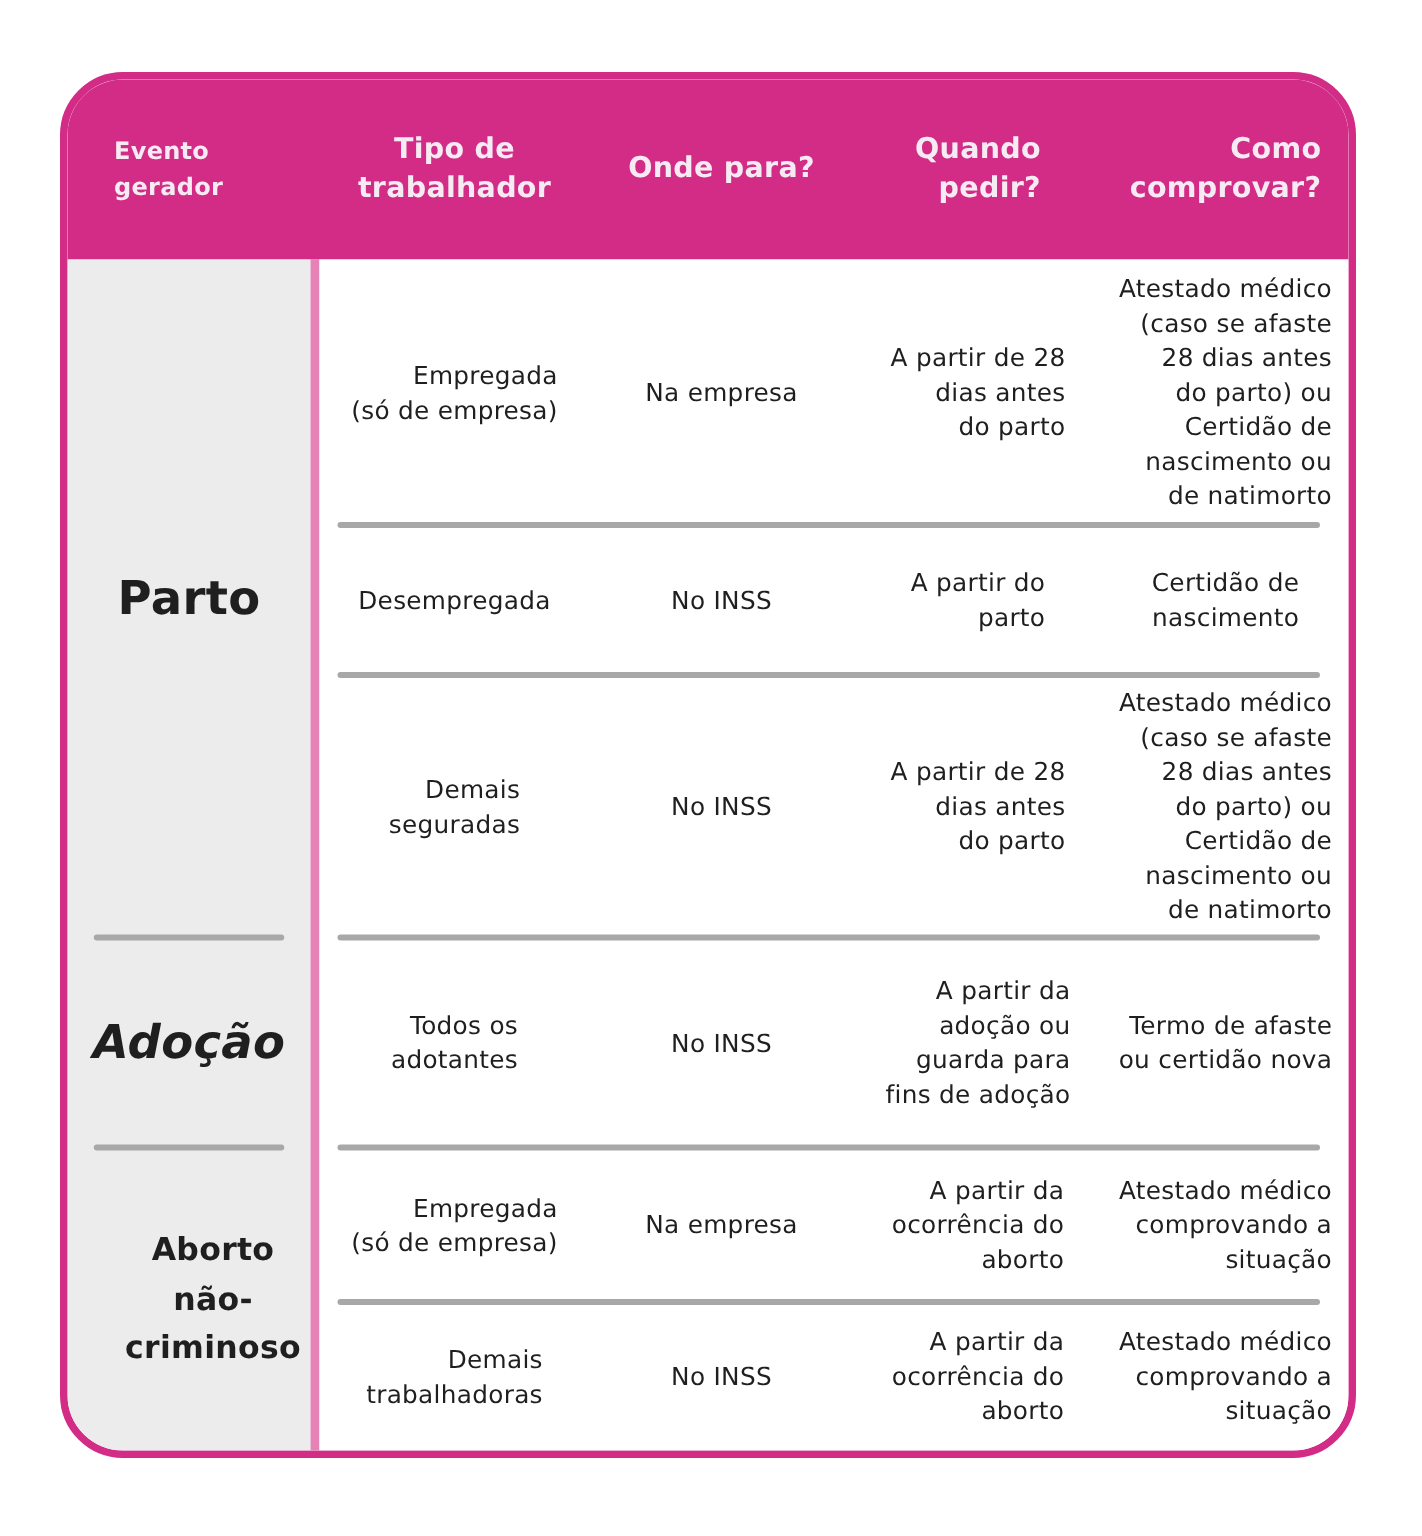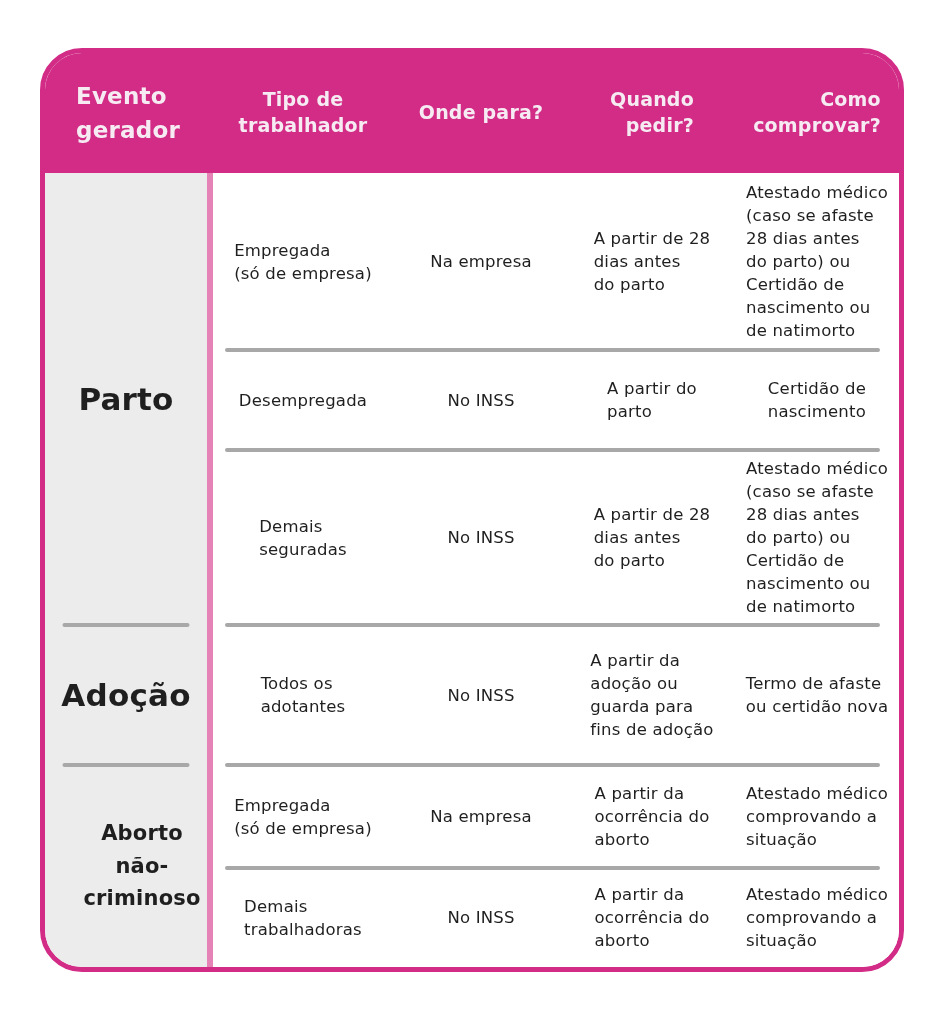--- a/index.html
+++ b/index.html
@@ -26,39 +26,39 @@
     flex:0 0 120px;background:var(--header-bg);
     display:grid;grid-template-columns:168px 180px 176px 166px 164px;
     align-items:center;color:var(--header-text);
   }
   .hcell{display:flex;justify-content:center;align-items:center;}
   .hcell span{
     white-space:pre-line;font-weight:700;font-size:19px;line-height:1.35;
     letter-spacing:.2px;
   }
   .hcell.evento{justify-content:flex-start;padding-left:31px;}
-  .hcell.evento span{font-size:23px;line-height:1.5;}
+  .hcell.evento span{font-size:16px;line-height:1.5;}
   .hcell.center span{text-align:center;}
   .hcell.leftlines span{text-align:right;}
 
   
   .body{flex:1;display:flex;min-height:0;}
 
   .leftcol{
     flex:0 0 162px;background:var(--left-col-bg);
     display:flex;flex-direction:column;
   }
   .group{
     position:relative;display:flex;align-items:center;justify-content:center;
     text-align:center;font-weight:700;color:var(--body-text);
   }
   .group span{white-space:pre-line;font-size:31px;line-height:1.25;letter-spacing:.2px;}
   .group.small span{font-size:21px;line-height:1.55;}
   .group.g1{flex:0 0 452px;}
-  .group.g2{flex:0 0 140px;}
+  .group.g2{flex:0 0 140px;font-style:italic;}
   .group.g3{flex:1;margin-left:32px;}
   .group.divided::after{
     content:"";position:absolute;bottom:-2px;left:50%;transform:translateX(-50%);
     width:127px;height:4px;background:var(--divider);border-radius:2px;
   }
 
   .vsep{flex:0 0 6px;background:var(--separator);}
 
   .content{flex:1;display:flex;flex-direction:column;background:#ffffff;}
   .row{
@@ -70,21 +70,21 @@
   .row.r3{flex:0 0 175px;}
   .row.r4{flex:0 0 140px;}
   .row.r5{flex:0 0 103px;}
   .row.r6{flex:1;}
   .row.divided::after{
     content:"";position:absolute;bottom:-2px;left:12px;right:19px;height:4px;
     background:var(--divider);border-radius:2px;
   }
   .cell{display:flex;justify-content:center;align-items:center;height:100%;}
   .cell span{
-    white-space:pre-line;text-align:left;color:var(--body-text);
+    white-space:pre-line;text-align:right;color:var(--body-text);
     font-size:16.5px;line-height:23px;letter-spacing:.2px;
   }
 </style>
 </head>
 <body>
 
 <div class="card">
 
   <div class="header">
     <div class="hcell evento">

